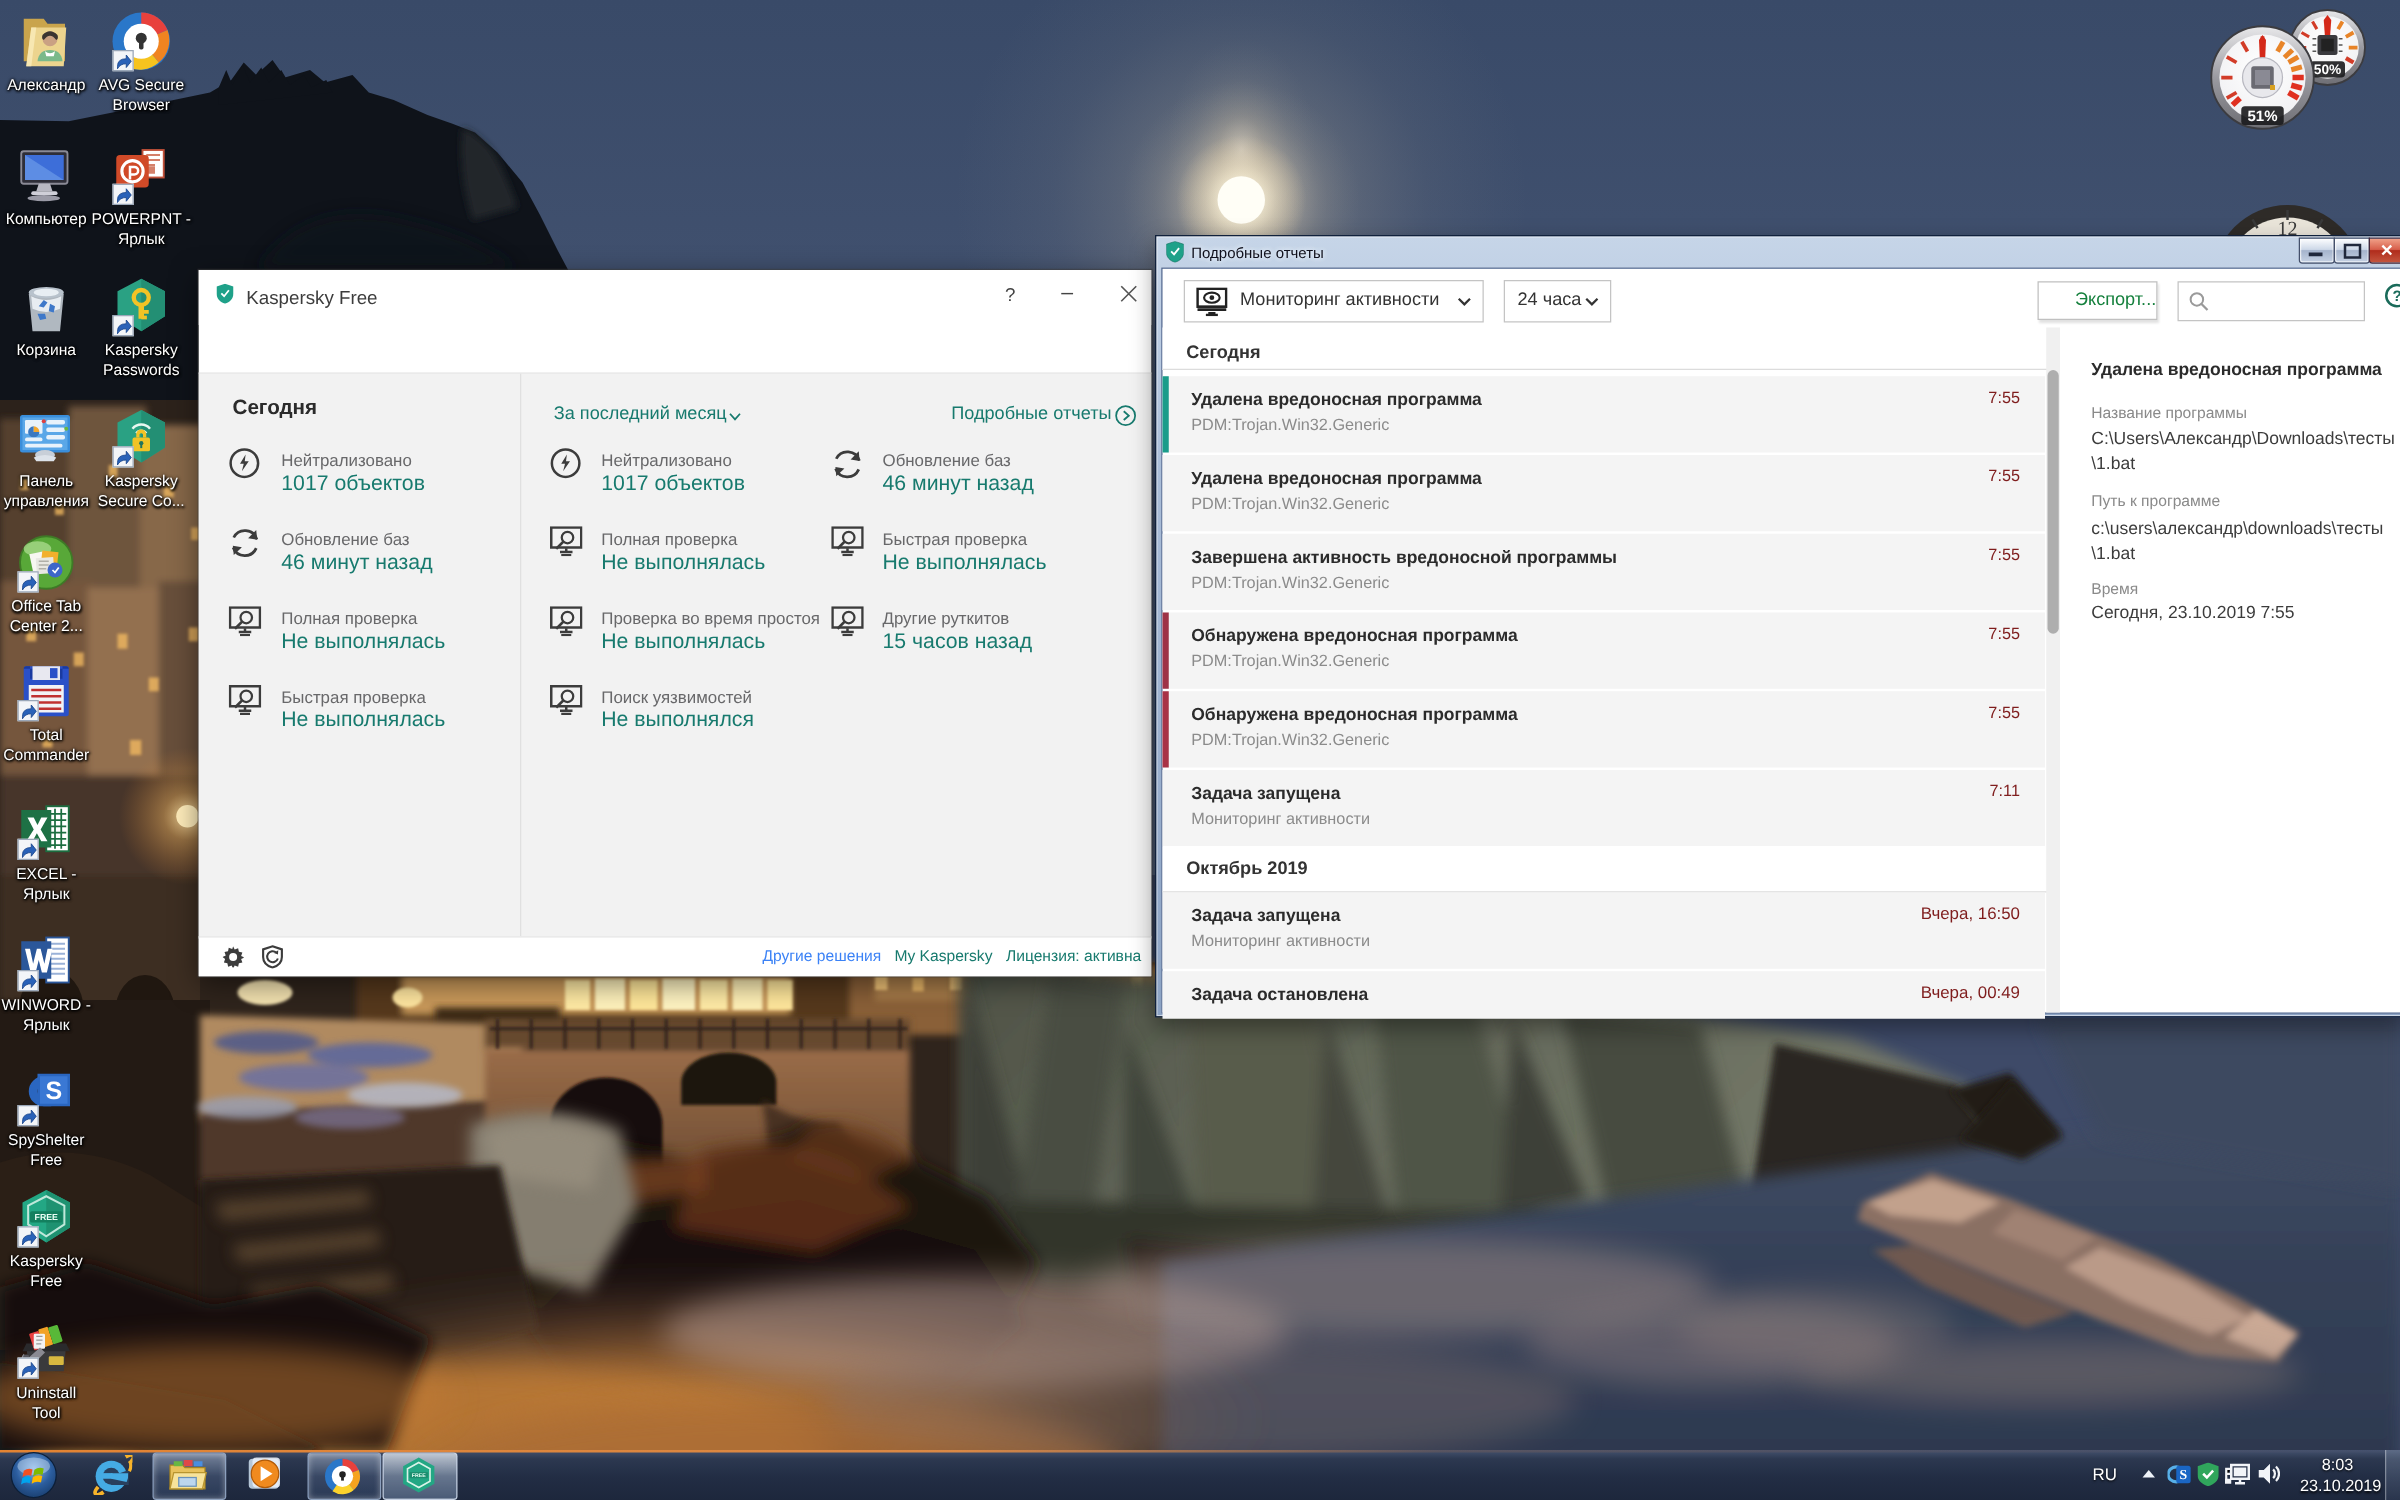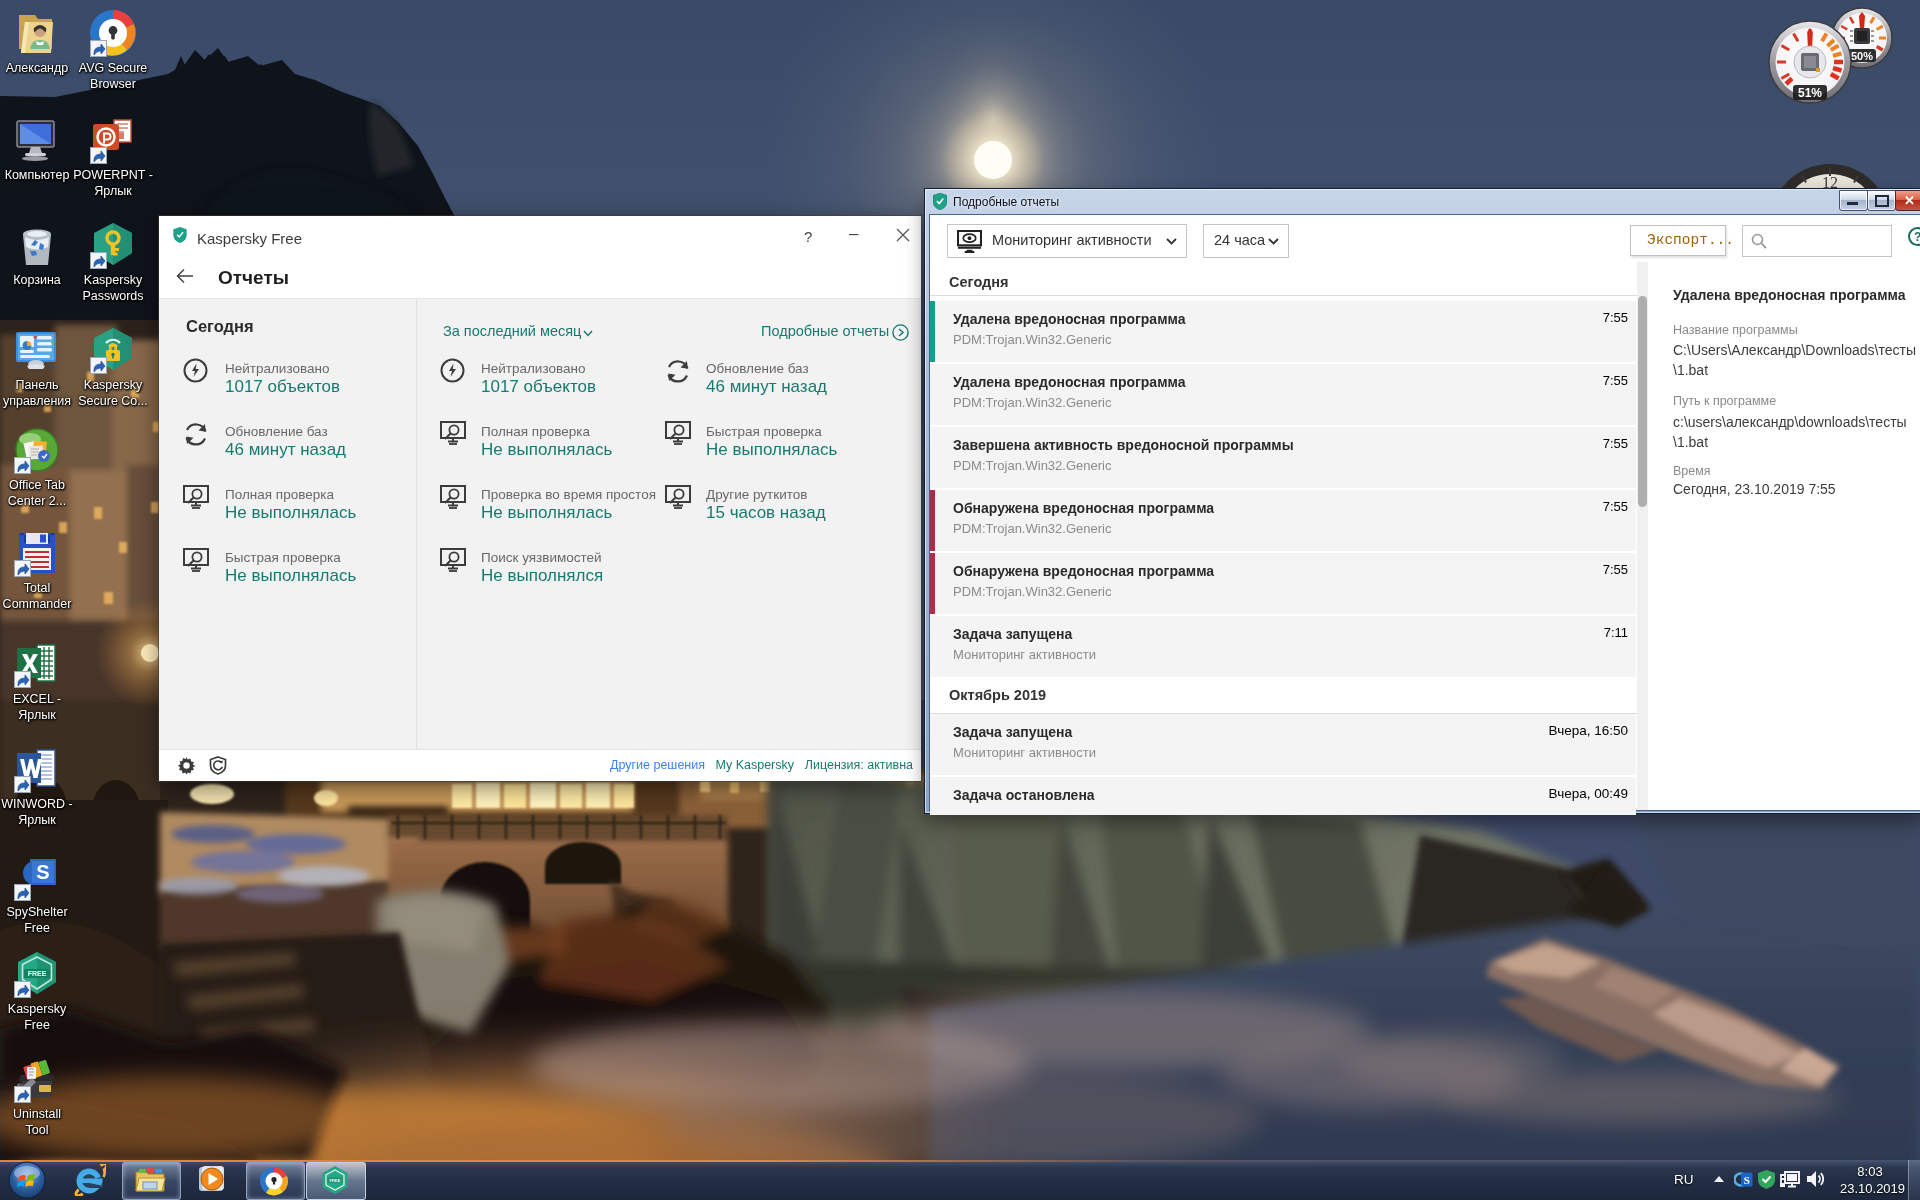--- a/index.html
+++ b/index.html
@@ -21,21 +21,21 @@
 .kitem{position:absolute;}
 .kitem .t1{font-size:13.5px;color:#68686a;line-height:17px;}
 .kitem .t2{font-size:17px;line-height:19px;}
 
 #rwin{position:absolute;left:924px;top:188px;width:1000px;height:626px;}
 #rframe{position:absolute;left:0;top:0;right:0;bottom:0;border:1px solid #10213c;background:linear-gradient(180deg,#c6d5e8 0%,#aabdd8 30%,#8ca3c4 100%);box-shadow:inset 0 0 0 1px rgba(255,255,255,.55), 0 8px 18px rgba(0,0,0,.4);}
 #rcontent{position:absolute;left:5px;top:26px;width:990px;height:595px;background:#fff;border:1px solid #4a628c;}
 .ritem{position:absolute;left:0;background:#f4f4f4;}
 .ritem .rt1{position:absolute;left:23px;top:10px;font-size:14px;font-weight:bold;color:#2b2b2b;}
 .ritem .rt2{position:absolute;left:23px;top:31px;font-size:13px;color:#8b8b8b;}
-.ritem .rtm{position:absolute;right:8px;top:9px;font-size:13px;color:#000000;}
+.ritem .rtm{position:absolute;right:20px;top:9px;font-size:13px;color:#7f1d1d;}
 .rsec{position:absolute;left:0;background:#fff;font-weight:bold;font-size:14.5px;color:#333;}
 
 #taskbar{position:absolute;left:0;top:1160px;width:1920px;height:40px;background:linear-gradient(180deg,#45536f 0%,#2c3850 18%,#222d44 55%,#1d273c 100%);}
 #taskbar:before{content:"";position:absolute;left:0;top:0;width:100%;height:2px;background:linear-gradient(90deg,rgba(255,140,40,.85),rgba(255,150,60,.8) 40%,rgba(120,90,80,.4) 60%,rgba(70,80,110,.4));}
 .tbtn{position:absolute;top:2px;height:36px;border-radius:3px;}
 .tbtn.boxed{border:1px solid rgba(150,170,200,.9);background:linear-gradient(180deg,rgba(190,205,228,.5),rgba(110,135,175,.3) 50%,rgba(70,95,140,.3));box-shadow:inset 0 0 5px rgba(255,255,255,.4);}
 .tbtn.bright{border:1px solid rgba(200,212,230,.95);background:linear-gradient(180deg,rgba(235,242,250,.75),rgba(170,190,215,.5) 50%,rgba(130,155,190,.45));}
 </style>
 </head>
 <body>
@@ -634,26 +634,20 @@
           <path d="M7.5,0 L15,2.5 V9 c0,4.5 -3.2,7.6 -7.5,9 C3.2,16.6 0,13.5 0,9 V2.5 Z" fill="#1fa189"></path>
           <path d="M4.2,8.6 L6.7,11.2 L11,5.8" stroke="#fff" stroke-width="1.6" fill="none"></path>
         </svg>
       <div class="abs" style="left:38px;top:14px;font-size:15px;color:#3c3c3c;">Kaspersky Free</div>
       <div class="abs" style="left:645px;top:12px;font-size:15px;color:#444;">?</div>
       <div class="abs" style="left:690px;top:8px;font-size:17px;color:#444;">–</div>
       <svg class="abs" style="left:737px;top:12px" width="14" height="14" viewBox="0 0 14 14">
           <path d="M1,1 L13,13 M13,1 L1,13" stroke="#555" stroke-width="1.3"></path>
         </svg>
     </div>
-    <div class="hdr">
-      <svg class="abs" style="left:17px;top:8px" width="18" height="16" viewBox="0 0 18 16">
-          <path d="M17,8 L1.5,8 M8,1.5 L1.5,8 L8,14.5" stroke="#444" stroke-width="1.5" fill="none"></path>
-        </svg>
-      <div class="abs" style="left:59px;top:7px;font-size:19px;font-weight:bold;color:#1e1e20;">Отчеты</div>
-    </div>
     <div class="content">
       <div class="abs" style="left:257px;top:0;width:1px;height:452px;background:#e0e0e0;"></div>
       <div class="abs" style="left:27px;top:18px;font-size:16.5px;font-weight:bold;color:#2b2b2b;">Сегодня</div>
       <div class="abs klink" style="left:284px;top:24px;font-size:14.5px;">За последний месяц</div>
       <svg class="abs" style="left:424px;top:31px" width="10" height="7" viewBox="0 0 10 7">
           <path d="M1,1 L5,5.5 9,1" stroke="#177a6e" stroke-width="1.4" fill="none"></path>
         </svg>
       <div class="abs klink" style="left:602px;top:24px;font-size:14.5px;">Подробные отчеты</div>
       <svg class="abs" style="left:733px;top:25px" width="17" height="17" viewBox="0 0 17 17">
           <circle cx="8.5" cy="8.5" r="7.6" fill="none" stroke="#177a6e" stroke-width="1.4"></circle>
@@ -823,21 +817,21 @@
             <path d="M1,1 L5.5,5.5 10,1" stroke="#333" stroke-width="1.8" fill="none"></path>
           </svg>
       </div>
       <div class="abs" style="left:273px;top:9px;width:84px;height:32px;border:1px solid #c4c4c4;background:#fff;">
         <div class="abs" style="left:10px;top:7px;font-size:14.5px;color:#333;">24 часа</div>
         <svg class="abs" style="left:64px;top:13px" width="11" height="7" viewBox="0 0 11 7">
             <path d="M1,1 L5.5,5.5 10,1" stroke="#333" stroke-width="1.8" fill="none"></path>
           </svg>
       </div>
       <div class="abs" style="left:700px;top:10px;width:94px;height:29px;border:1px solid #c0c0c0;background:#fff;box-shadow:1px 2px 2px rgba(0,0,0,.12);">
-        <div class="abs" style="left:16px;top:6px;font-size:14.5px;color:#a16207;font-family:Liberation Mono, monospace;">Экспорт...</div>
+        <div class="abs" style="left:29px;top:6px;font-size:14.5px;color:#15803d;">Экспорт...</div>
       </div>
       <div class="abs" style="left:812px;top:10px;width:148px;height:30px;border:1px solid #c4c4c4;background:#fff;">
         <svg class="abs" style="left:8px;top:7px" width="16" height="16" viewBox="0 0 16 16">
             <circle cx="6.5" cy="6.5" r="5" fill="none" stroke="#9a9a9a" stroke-width="1.6"></circle>
             <path d="M10.2,10.2 L15,15" stroke="#9a9a9a" stroke-width="1.8"></path>
           </svg>
       </div>
       <div class="abs" style="left:978px;top:12px;width:19px;height:19px;border:2px solid #1a6b5a;border-radius:50%;box-sizing:border-box;">
           <div class="abs" style="left:4px;top:1px;font-size:12px;font-weight:bold;color:#1a6b5a;">?</div>
         </div>

